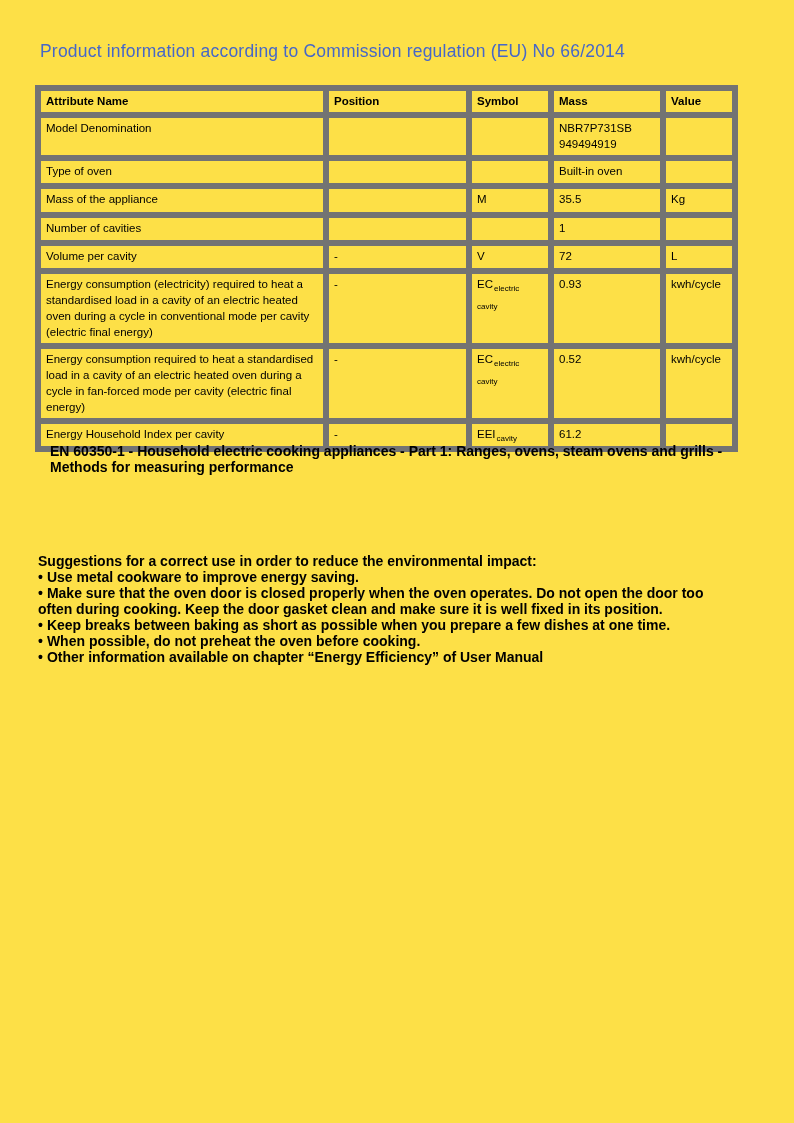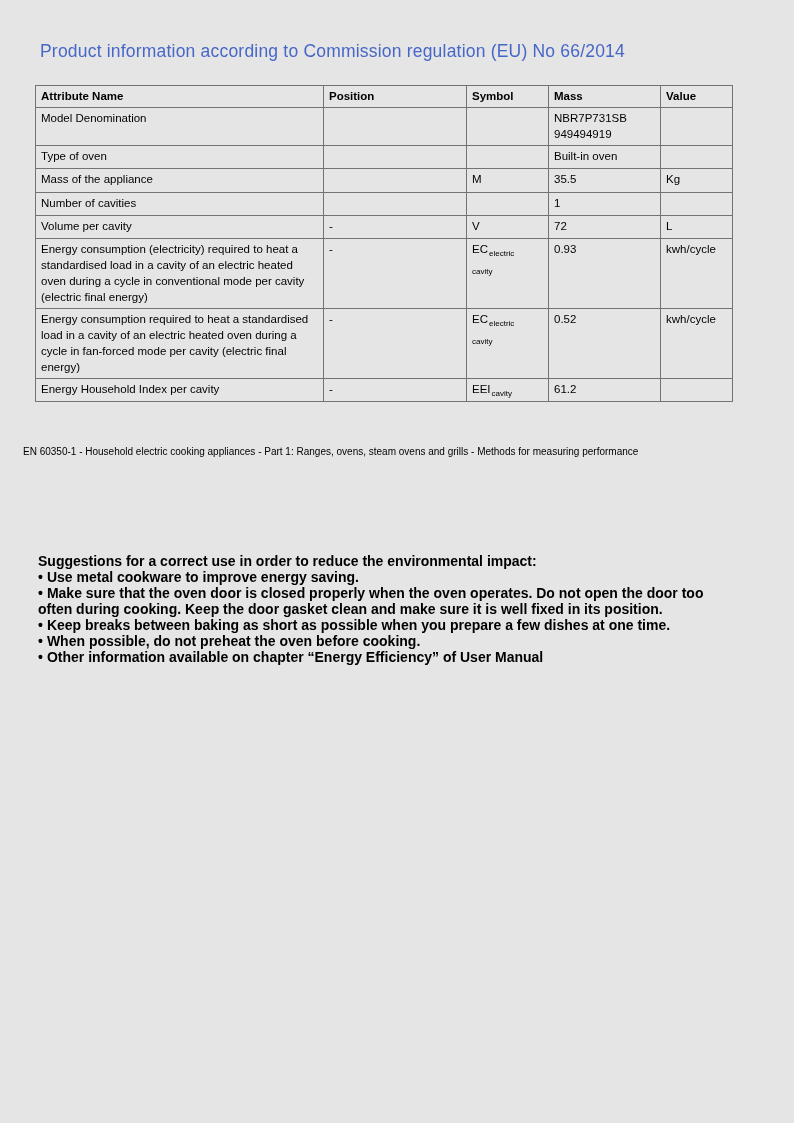--- a/index.html
+++ b/index.html
@@ -5,21 +5,21 @@
   html, body {
     margin: 0;
     padding: 0;
     background: #ffffff;
     font-family: "Liberation Sans", sans-serif;
   }
   .page {
     position: relative;
     width: 794px;
     height: 1123px;
-    background: #e5e5e5;
+    background: #fde047;
     overflow: hidden;
   }
   .title {
     position: absolute;
     left: 40px;
     top: 41px;
     margin: 0;
     font-size: 17.5px;
     font-weight: 400;
     color: #4667c8;
@@ -29,21 +29,21 @@
   table.product-info {
     position: absolute;
     left: 35px;
     top: 85px;
     width: 697px;
     border-collapse: collapse;
     table-layout: fixed;
   }
   .product-info th,
   .product-info td {
-    border: 1px solid #737373;
+    border: 6px solid #737373;
     padding: 2px 4px 3px 5px;
     font-size: 11.5px;
     line-height: 16px;
     color: #000000;
     text-align: left;
     vertical-align: top;
     font-weight: 400;
     overflow: hidden;
   }
   .product-info th {
@@ -52,26 +52,26 @@
   .product-info td.symbol-cell {
     padding-right: 12px;
   }
   .product-info sub {
     font-size: 8px;
     line-height: 9px;
     margin-left: 1px;
   }
   .standard-note {
     position: absolute;
-    left: 23px;
+    left: 50px;
     top: 444px;
     width: 688px;
     margin: 0;
-    font-size: 10px;
-    font-weight: 400;
+    font-size: 14px;
+    font-weight: 700;
     line-height: 15.5px;
     color: #000000;
   }
   .suggestions {
     position: absolute;
     left: 38px;
     top: 553px;
     width: 702px;
     font-size: 14px;
     font-weight: 700;

